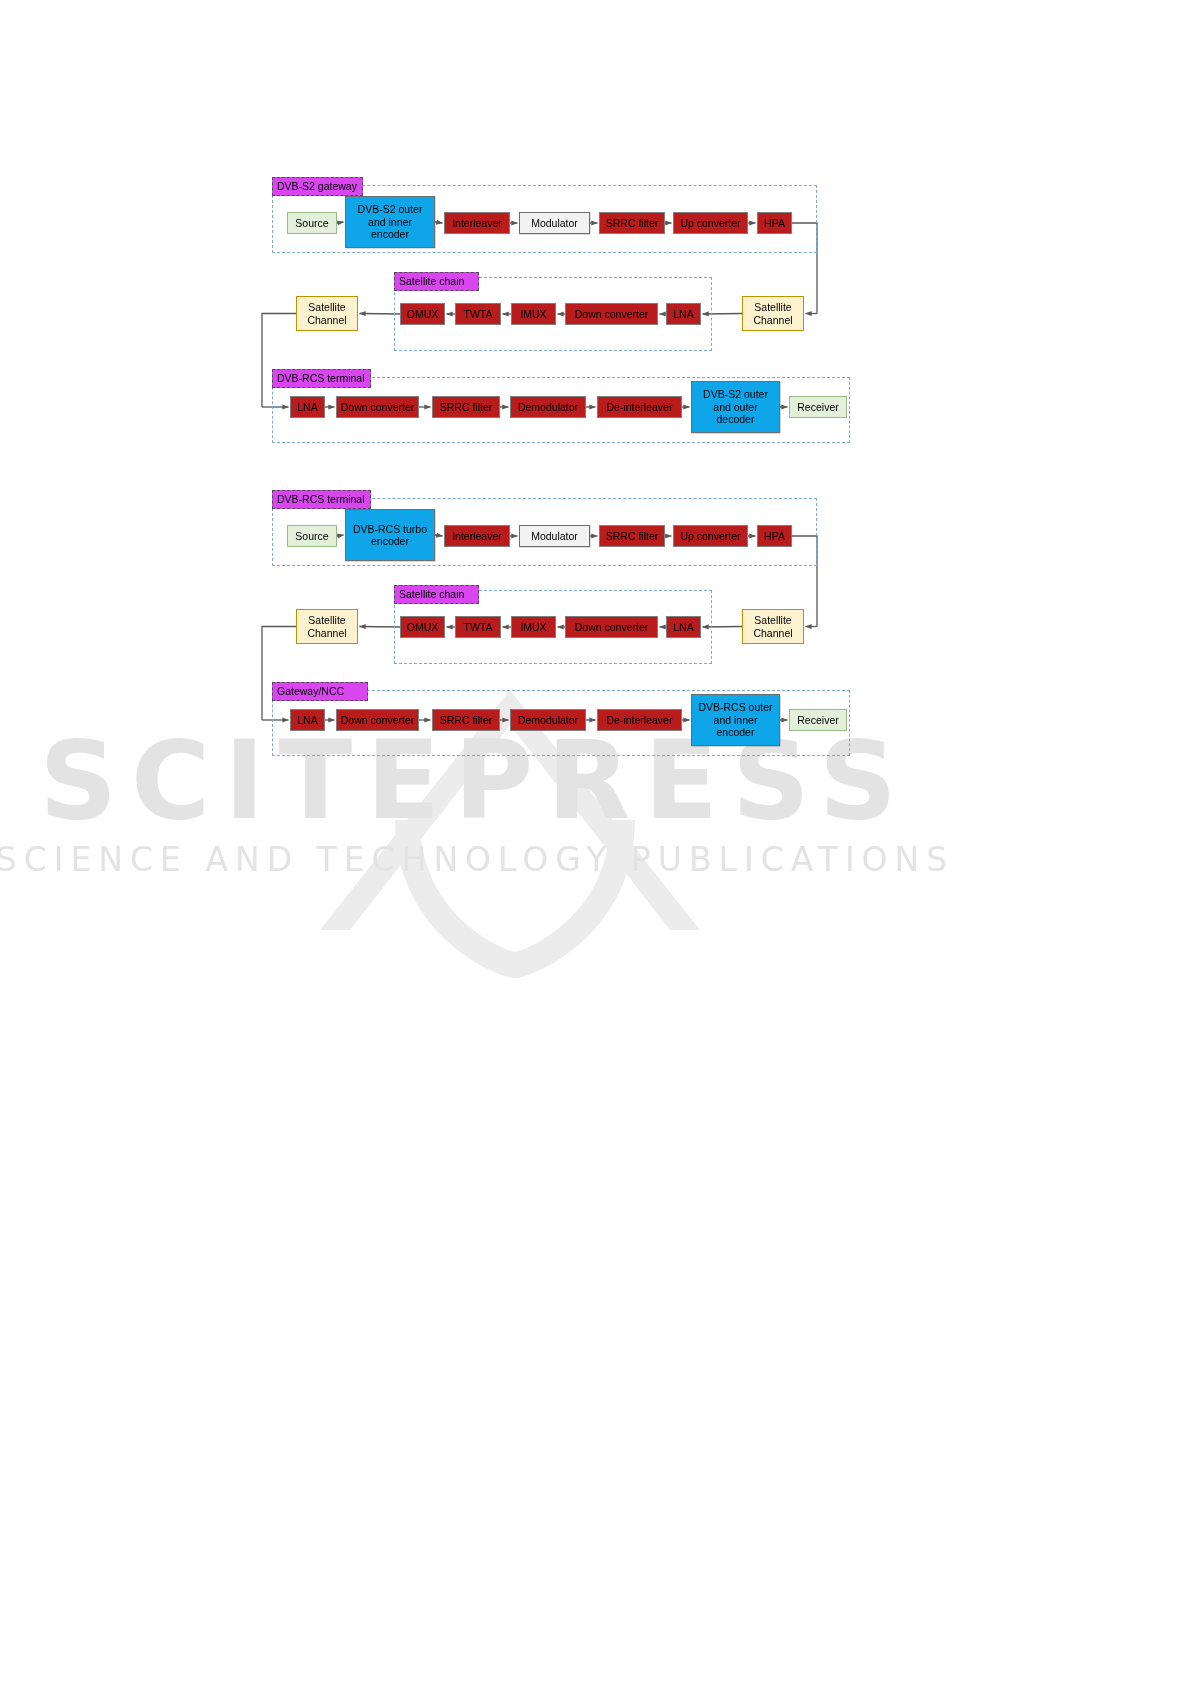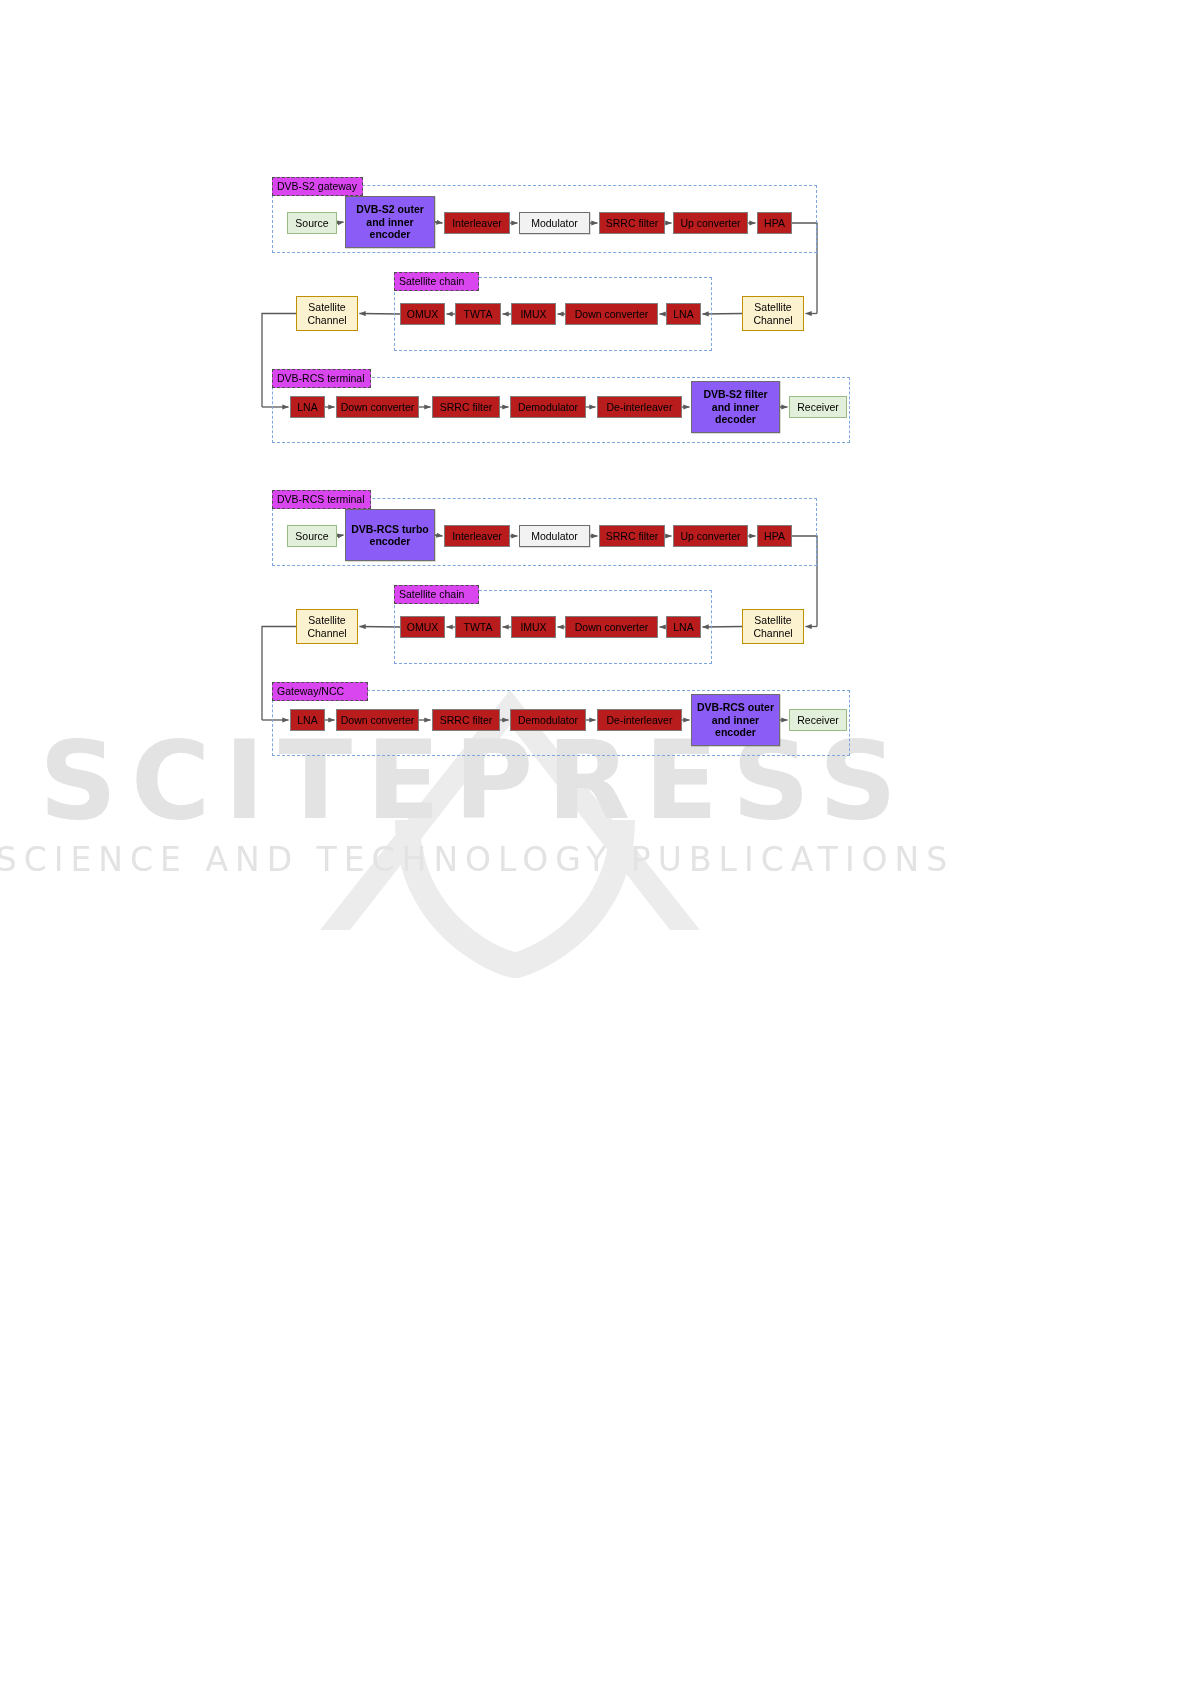--- a/index.html
+++ b/index.html
@@ -71,24 +71,23 @@
     font-size:10.5px;
     line-height:12.5px;
     background:#f2f2f2;
     border:1px solid #808080;
     color:#000;
     z-index:3;
     padding:0 2px;
   }
   .node.plain{ background:#b91c1c; border:1px solid #7f7f7f; }
   .node.tall{
-    background:#8b5cf6;
+    background:#0ea5e9;
     border:1.4px solid #6d6d6d;
     box-shadow:0.6px 0.6px 0 rgba(0,0,0,0.25);
-    font-weight:bold;
   }
   .node.source{
     background:#e2efda;
     border:1px solid #9bbb86;
   }
   .node.receiver{
     background:#e2efda;
     border:1px solid #9bbb86;
   }
   .node.satchan{
@@ -204,21 +203,21 @@
     <div class="node plain" style="left: 455px; top: 303px; width: 46px; height: 22px;">TWTA</div>
     <div class="node plain" style="left: 511px; top: 303px; width: 45px; height: 22px;">IMUX</div>
     <div class="node plain" style="left: 565px; top: 303px; width: 93px; height: 22px;">Down converter</div>
     <div class="node plain" style="left: 666px; top: 303px; width: 35px; height: 22px;">LNA</div>
     <div class="node satchan" style="left: 742px; top: 296px; width: 62px; height: 35px;">Satellite Channel</div>
     <div class="node plain" style="left: 290px; top: 396px; width: 35px; height: 22px;">LNA</div>
     <div class="node plain" style="left: 336px; top: 396px; width: 83px; height: 22px;">Down converter</div>
     <div class="node plain" style="left: 432px; top: 396px; width: 68px; height: 22px;">SRRC filter</div>
     <div class="node plain" style="left: 510px; top: 396px; width: 76px; height: 22px;">Demodulator</div>
     <div class="node plain" style="left: 597px; top: 396px; width: 85px; height: 22px;">De-interleaver</div>
-    <div class="node tall" style="left: 691px; top: 381px; width: 89px; height: 52px;">DVB-S2 filter and inner decoder</div>
+    <div class="node tall" style="left: 691px; top: 381px; width: 89px; height: 52px;">DVB-S2 outer and outer decoder</div>
     <div class="node receiver" style="left: 789px; top: 396px; width: 58px; height: 22px;">Receiver</div>
     <div class="group-box" style="left: 272px; top: 498px; width: 545px; height: 68px;"></div>
     <div class="group-label" style="left: 272px; top: 490px; min-width: 96px;">DVB-RCS terminal</div>
     <div class="group-box" style="left: 394px; top: 590px; width: 318px; height: 74px;"></div>
     <div class="group-label" style="left: 394px; top: 585px; min-width: 85px;">Satellite chain</div>
     <div class="group-box" style="left: 272px; top: 690px; width: 578px; height: 66px;"></div>
     <div class="group-label" style="left: 272px; top: 682px; min-width: 96px;">Gateway/NCC</div>
     <div class="node source" style="left: 287px; top: 525px; width: 50px; height: 22px;">Source</div>
     <div class="node tall" style="left: 345px; top: 509px; width: 90px; height: 52px;">DVB-RCS turbo encoder</div>
     <div class="node plain" style="left: 444px; top: 525px; width: 66px; height: 22px;">Interleaver</div>

